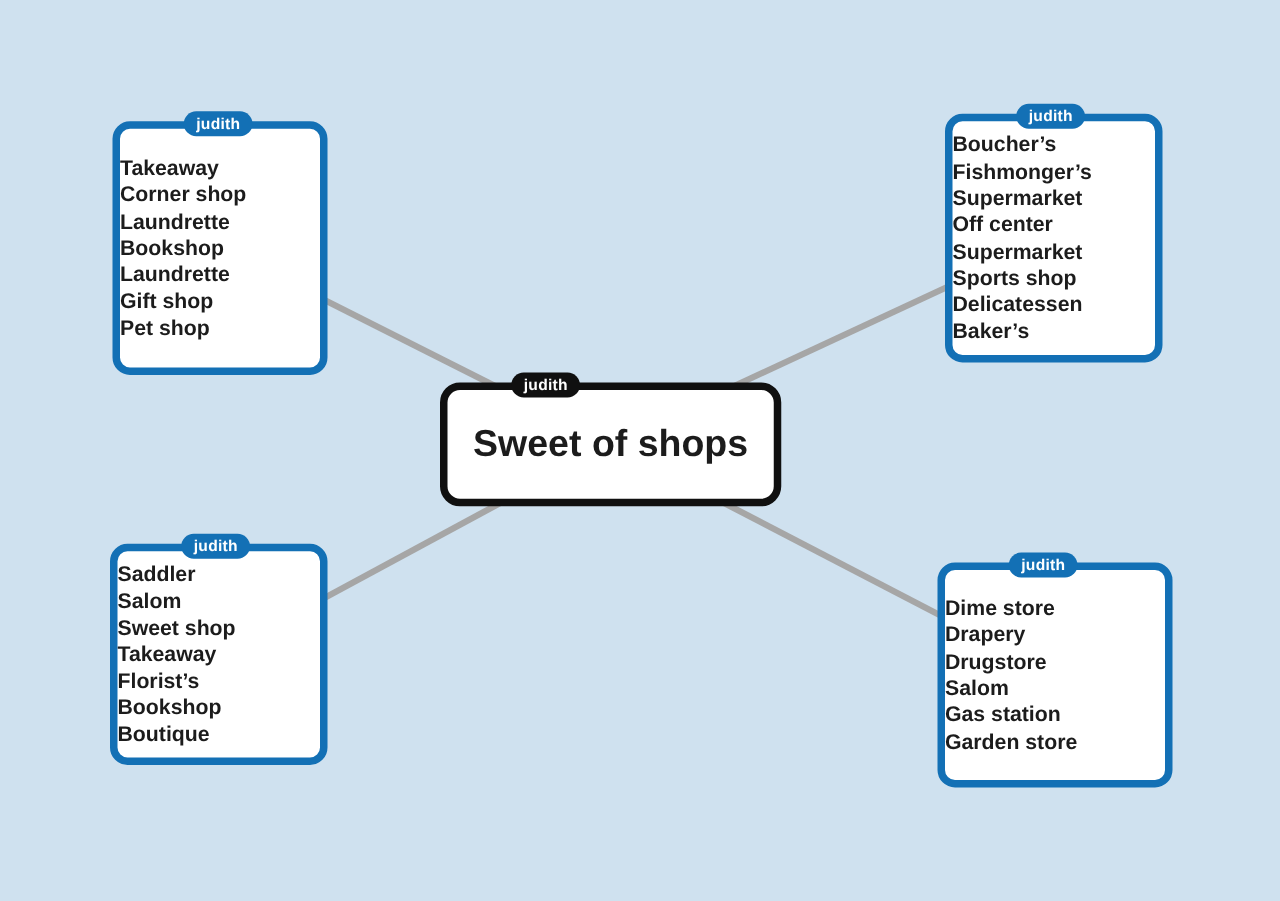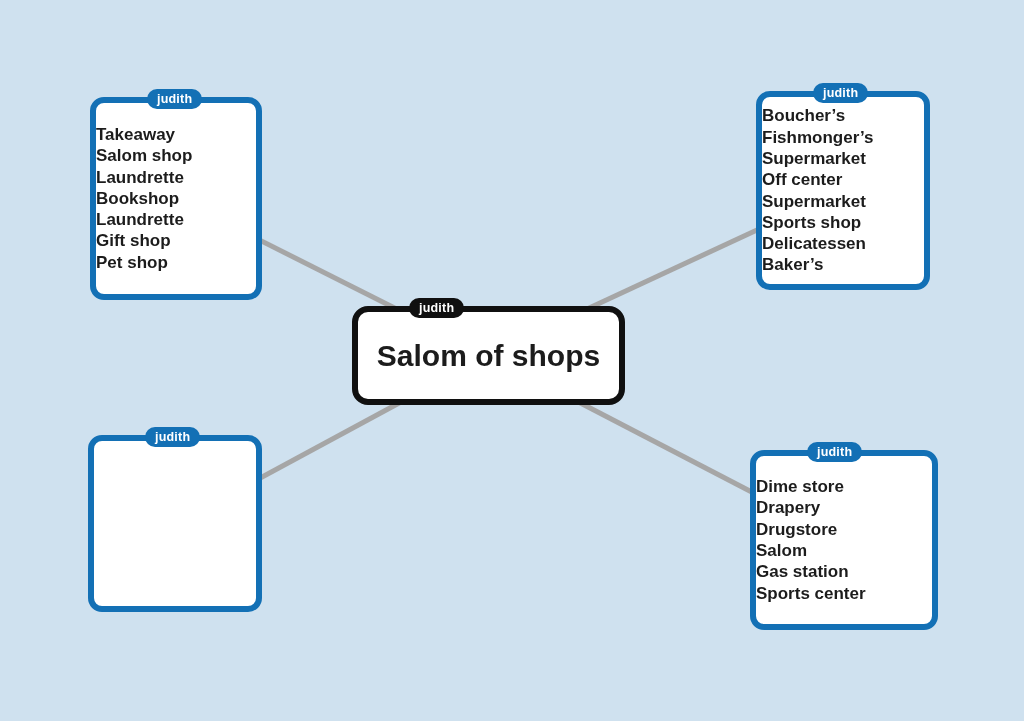--- a/index.html
+++ b/index.html
@@ -96,21 +96,21 @@
     <line x1="488" y1="355" x2="176" y2="198" stroke="#a6a6a6" stroke-width="5"></line>
     <line x1="488" y1="355" x2="843" y2="190" stroke="#a6a6a6" stroke-width="5"></line>
     <line x1="488" y1="355" x2="175" y2="524" stroke="#a6a6a6" stroke-width="5"></line>
     <line x1="488" y1="355" x2="844" y2="540" stroke="#a6a6a6" stroke-width="5"></line>
   </svg>
 
   <div class="node node-blue" id="node-top-left">
     <div class="tag">judith</div>
     <div class="items">
         <div class="list-item">Takeaway</div>
-        <div class="list-item">Salom shop</div>
+        <div class="list-item">Corner shop</div>
         <div class="list-item">Laundrette</div>
         <div class="list-item">Bookshop</div>
         <div class="list-item">Laundrette</div>
         <div class="list-item">Gift shop</div>
         <div class="list-item">Pet shop</div>
       </div>
   </div>
 
   <div class="node node-blue" id="node-top-right">
     <div class="tag">judith</div>
@@ -121,32 +121,41 @@
         <div class="list-item">Off center</div>
         <div class="list-item">Supermarket</div>
         <div class="list-item">Sports shop</div>
         <div class="list-item">Delicatessen</div>
         <div class="list-item">Baker’s</div>
       </div>
   </div>
 
   <div class="node node-blue" id="node-bottom-left">
     <div class="tag">judith</div>
+    <div class="items">
+        <div class="list-item">Saddler</div>
+        <div class="list-item">Salom</div>
+        <div class="list-item">Sweet shop</div>
+        <div class="list-item">Takeaway</div>
+        <div class="list-item">Florist’s</div>
+        <div class="list-item">Bookshop</div>
+        <div class="list-item">Boutique</div>
+      </div>
   </div>
 
   <div class="node node-blue" id="node-bottom-right">
     <div class="tag">judith</div>
     <div class="items">
         <div class="list-item">Dime store</div>
         <div class="list-item">Drapery</div>
         <div class="list-item">Drugstore</div>
         <div class="list-item">Salom</div>
         <div class="list-item">Gas station</div>
-        <div class="list-item">Sports center</div>
+        <div class="list-item">Garden store</div>
       </div>
   </div>
 
   <div class="node node-center">
     <div class="tag tag-black">judith</div>
-    <div class="center-title">Salom of shops</div>
+    <div class="center-title">Sweet of shops</div>
   </div>
 
 </div>
 
 </body></html>

